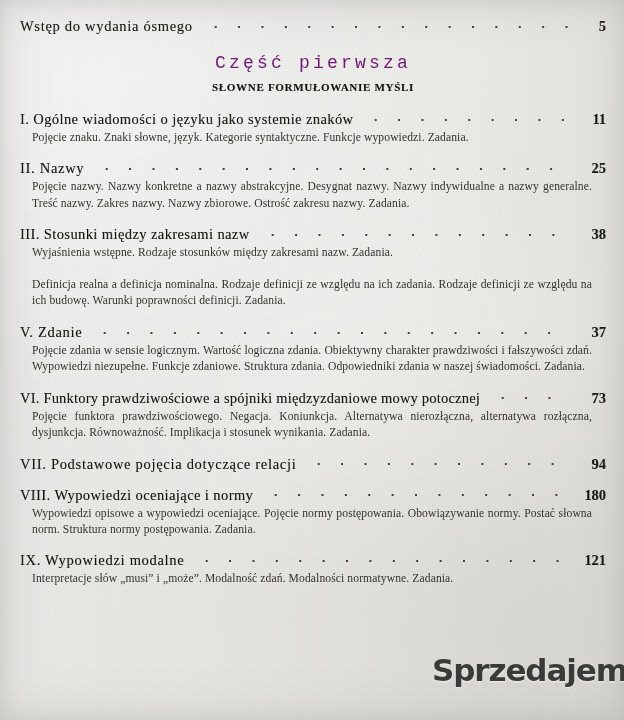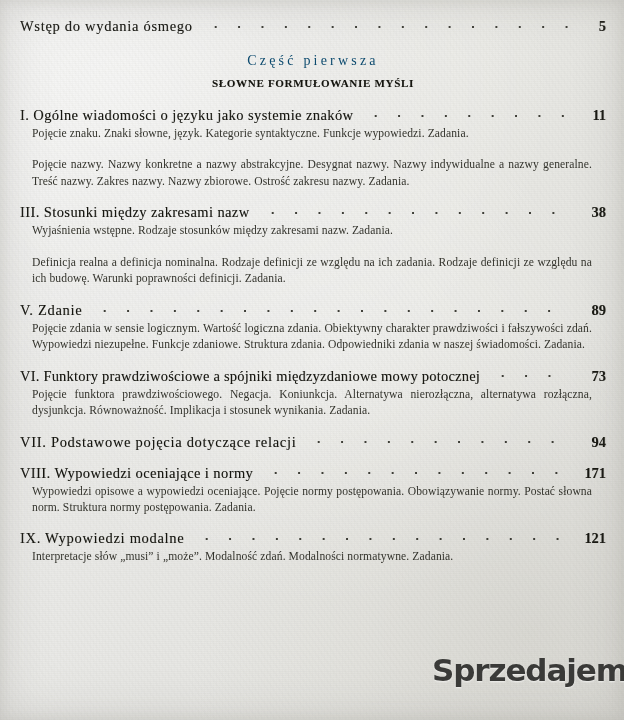--- a/index.html
+++ b/index.html
@@ -108,24 +108,25 @@
     margin: 2px 14px 0 12px;
     letter-spacing: 0.1px;
   }
 
   
   .part {
     text-align: center;
     margin: 18px 0 0 0;
   }
   .part-label {
-    font-size: 14px;
+    font-size: 18px;
     letter-spacing: 3.2px;
-    color: #0c4a6e;
+    color: #701a75;
     font-weight: 500;
+    font-family: Liberation Mono, monospace;
   }
   .part-title {
     font-size: 11px;
     font-weight: bold;
     letter-spacing: 0.7px;
     margin-top: 8px;
     color: #15150f;
     text-shadow: 0.35px 0.25px 0 rgba(40,40,34,0.3);
   }
 
@@ -177,41 +178,46 @@
 
   <div class="entry sp2">
     <span class="entry-title">I. Ogólne wiadomości o języku jako systemie znaków</span>
     <span class="leader"></span>
     <span class="entry-page">11</span>
   </div>
   <div class="desc">Pojęcie znaku. Znaki słowne, język. Kategorie syntaktyczne. Funkcje wypowiedzi. Zadania.</div>
 
   <div class="gap-sm"></div>
 
+  <div class="entry sp">
+    <span class="entry-title">II. Nazwy</span>
+    <span class="leader"></span>
+    <span class="entry-page">25</span>
+  </div>
   <div class="desc">Pojęcie nazwy. Nazwy konkretne a nazwy abstrakcyjne. Desygnat nazwy. Nazwy indywidualne a nazwy generalne. Treść nazwy. Zakres nazwy. Nazwy zbiorowe. Ostrość zakresu nazwy. Zadania.</div>
 
   <div class="gap-sm"></div>
 
   <div class="entry sp2">
     <span class="entry-title">III. Stosunki między zakresami nazw</span>
     <span class="leader"></span>
     <span class="entry-page">38</span>
   </div>
   <div class="desc">Wyjaśnienia wstępne. Rodzaje stosunków między zakresami nazw. Zadania.</div>
 
   <div class="gap-sm"></div>
 
   <div class="desc">Definicja realna a definicja nominalna. Rodzaje definicji ze względu na ich zadania. Rodzaje definicji ze względu na ich budowę. Warunki poprawności definicji. Zadania.</div>
 
   <div class="gap-sm"></div>
 
   <div class="entry sp">
     <span class="entry-title">V. Zdanie</span>
     <span class="leader"></span>
-    <span class="entry-page">89</span>
+    <span class="entry-page">37</span>
   </div>
   <div class="desc">Pojęcie zdania w sensie logicznym. Wartość logiczna zdania. Obiektywny charakter prawdziwości i fałszywości zdań. Wypowiedzi niezupełne. Funkcje zdaniowe. Struktura zdania. Odpowiedniki zdania w naszej świadomości. Zadania.</div>
 
   <div class="gap-sm"></div>
 
   <div class="entry">
     <span class="entry-title">VI. Funktory prawdziwościowe a spójniki międzyzdaniowe mowy potocznej</span>
     <span class="leader"></span>
     <span class="entry-page">73</span>
   </div>
@@ -223,21 +229,21 @@
     <span class="entry-title">VII. Podstawowe pojęcia dotyczące relacji</span>
     <span class="leader"></span>
     <span class="entry-page">94</span>
   </div>
 
   <div class="gap-sm"></div>
 
   <div class="entry sp2">
     <span class="entry-title">VIII. Wypowiedzi oceniające i normy</span>
     <span class="leader"></span>
-    <span class="entry-page">171</span>
+    <span class="entry-page">180</span>
   </div>
   <div class="desc">Wypowiedzi opisowe a wypowiedzi oceniające. Pojęcie normy postępowania. Obowiązywanie normy. Postać słowna norm. Struktura normy postępowania. Zadania.</div>
 
   <div class="gap-sm"></div>
 
   <div class="entry sp">
     <span class="entry-title">IX. Wypowiedzi modalne</span>
     <span class="leader"></span>
     <span class="entry-page">121</span>
   </div>

